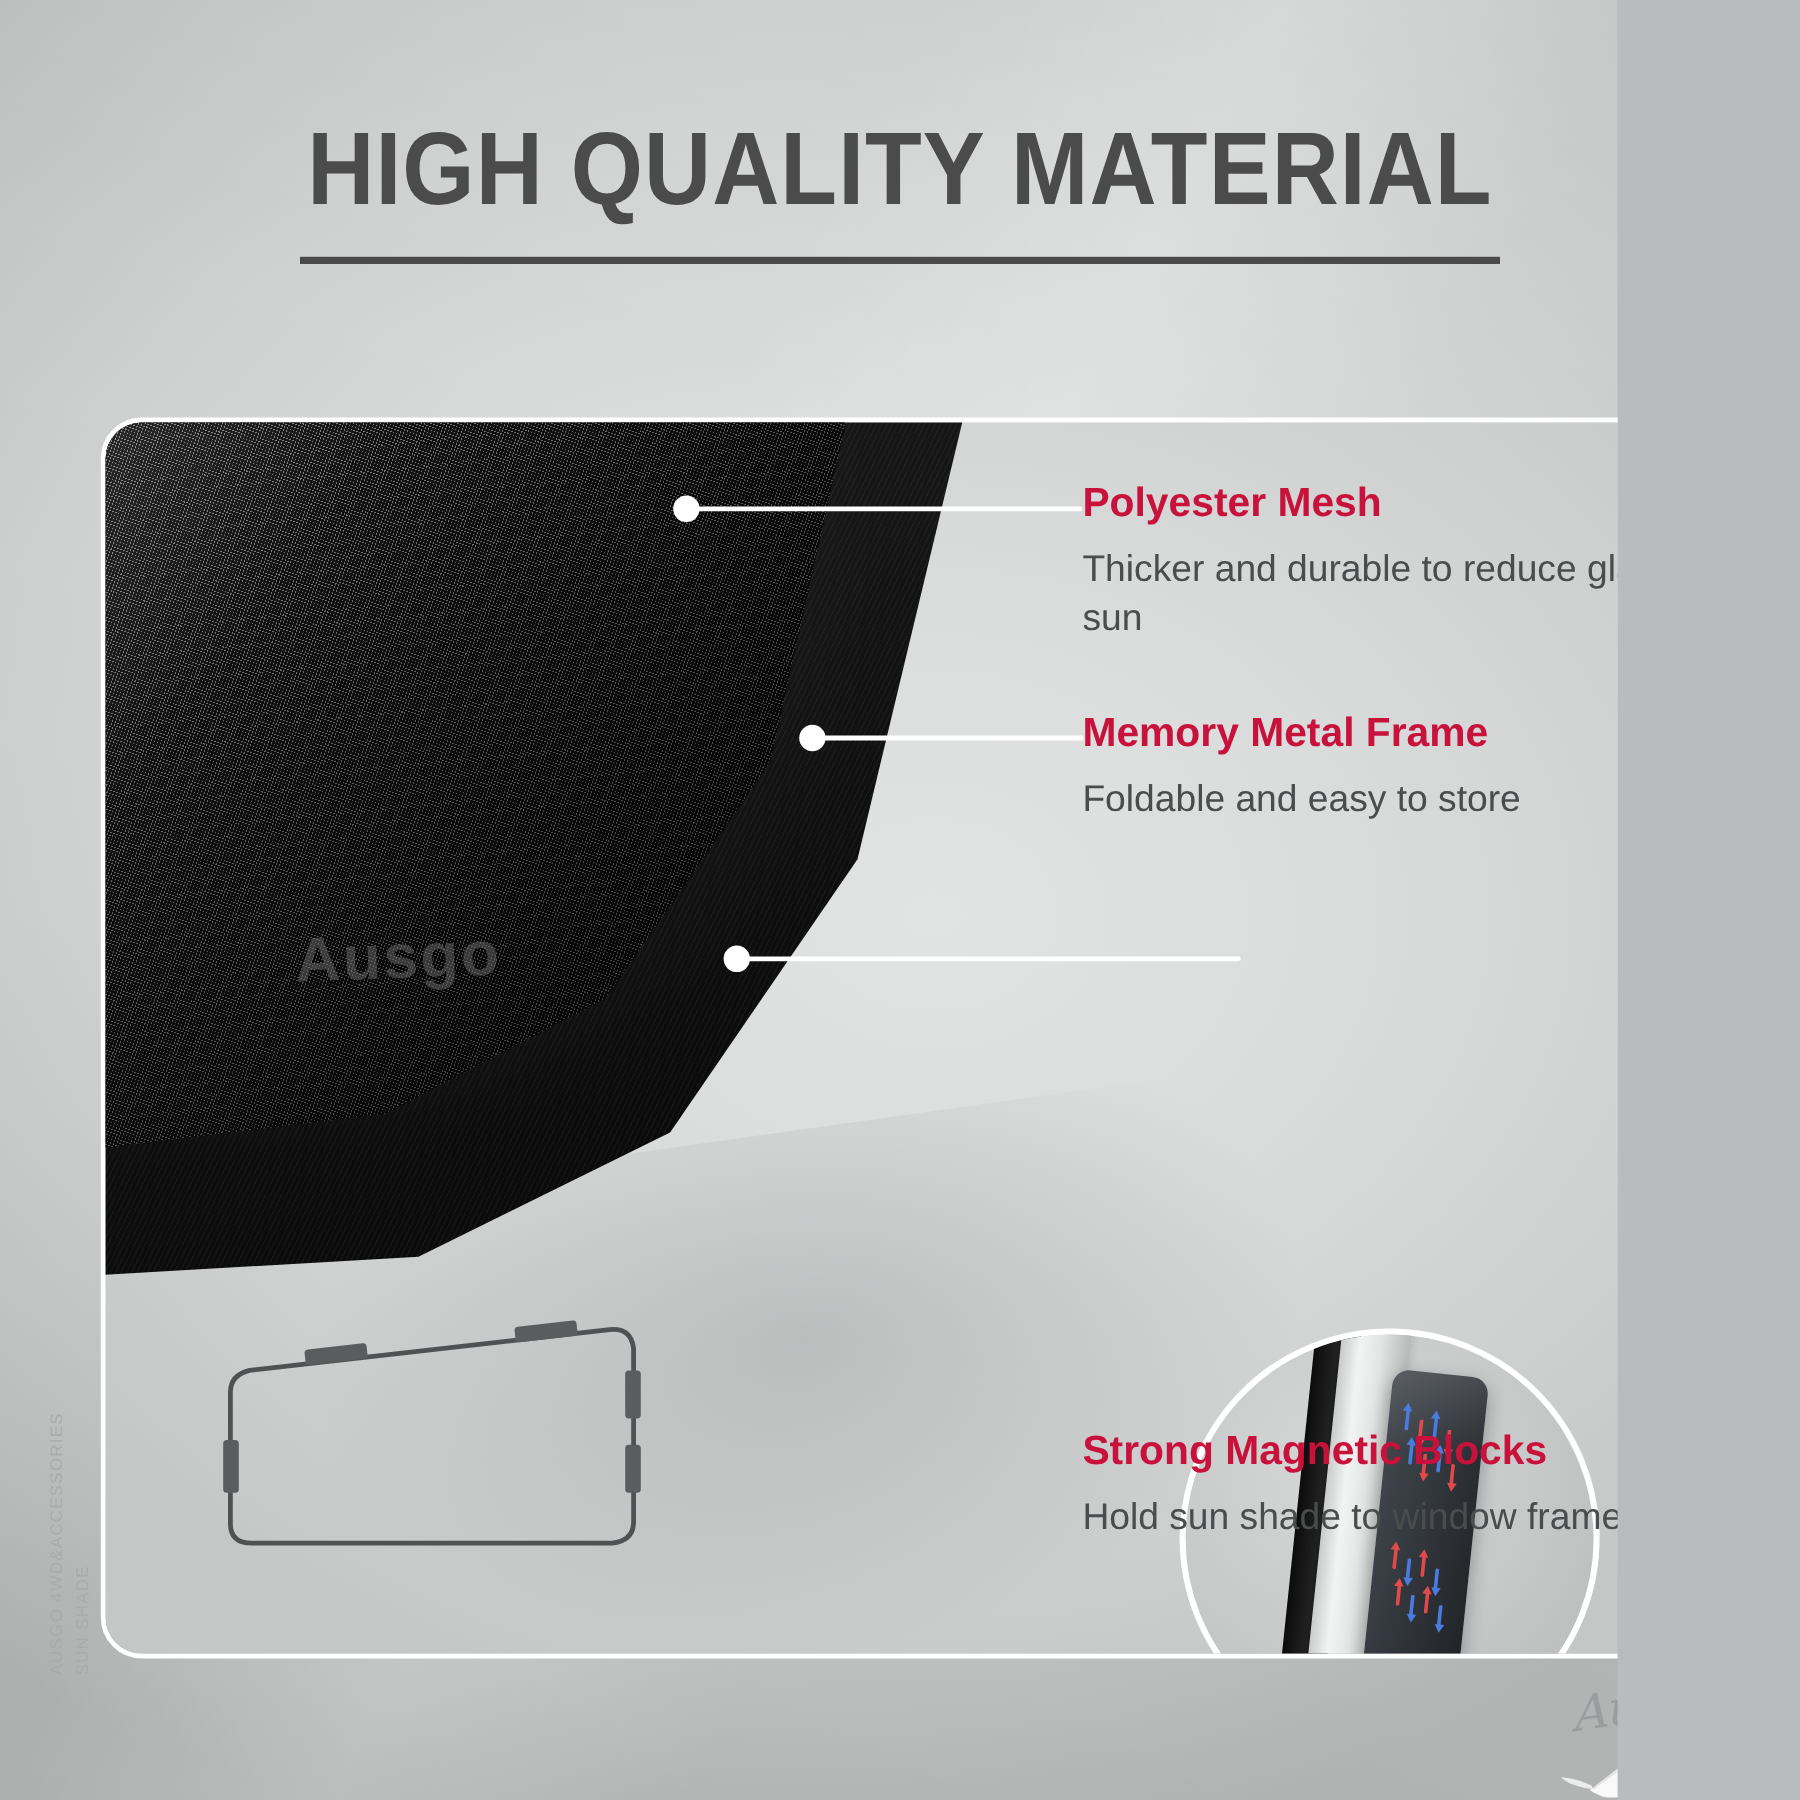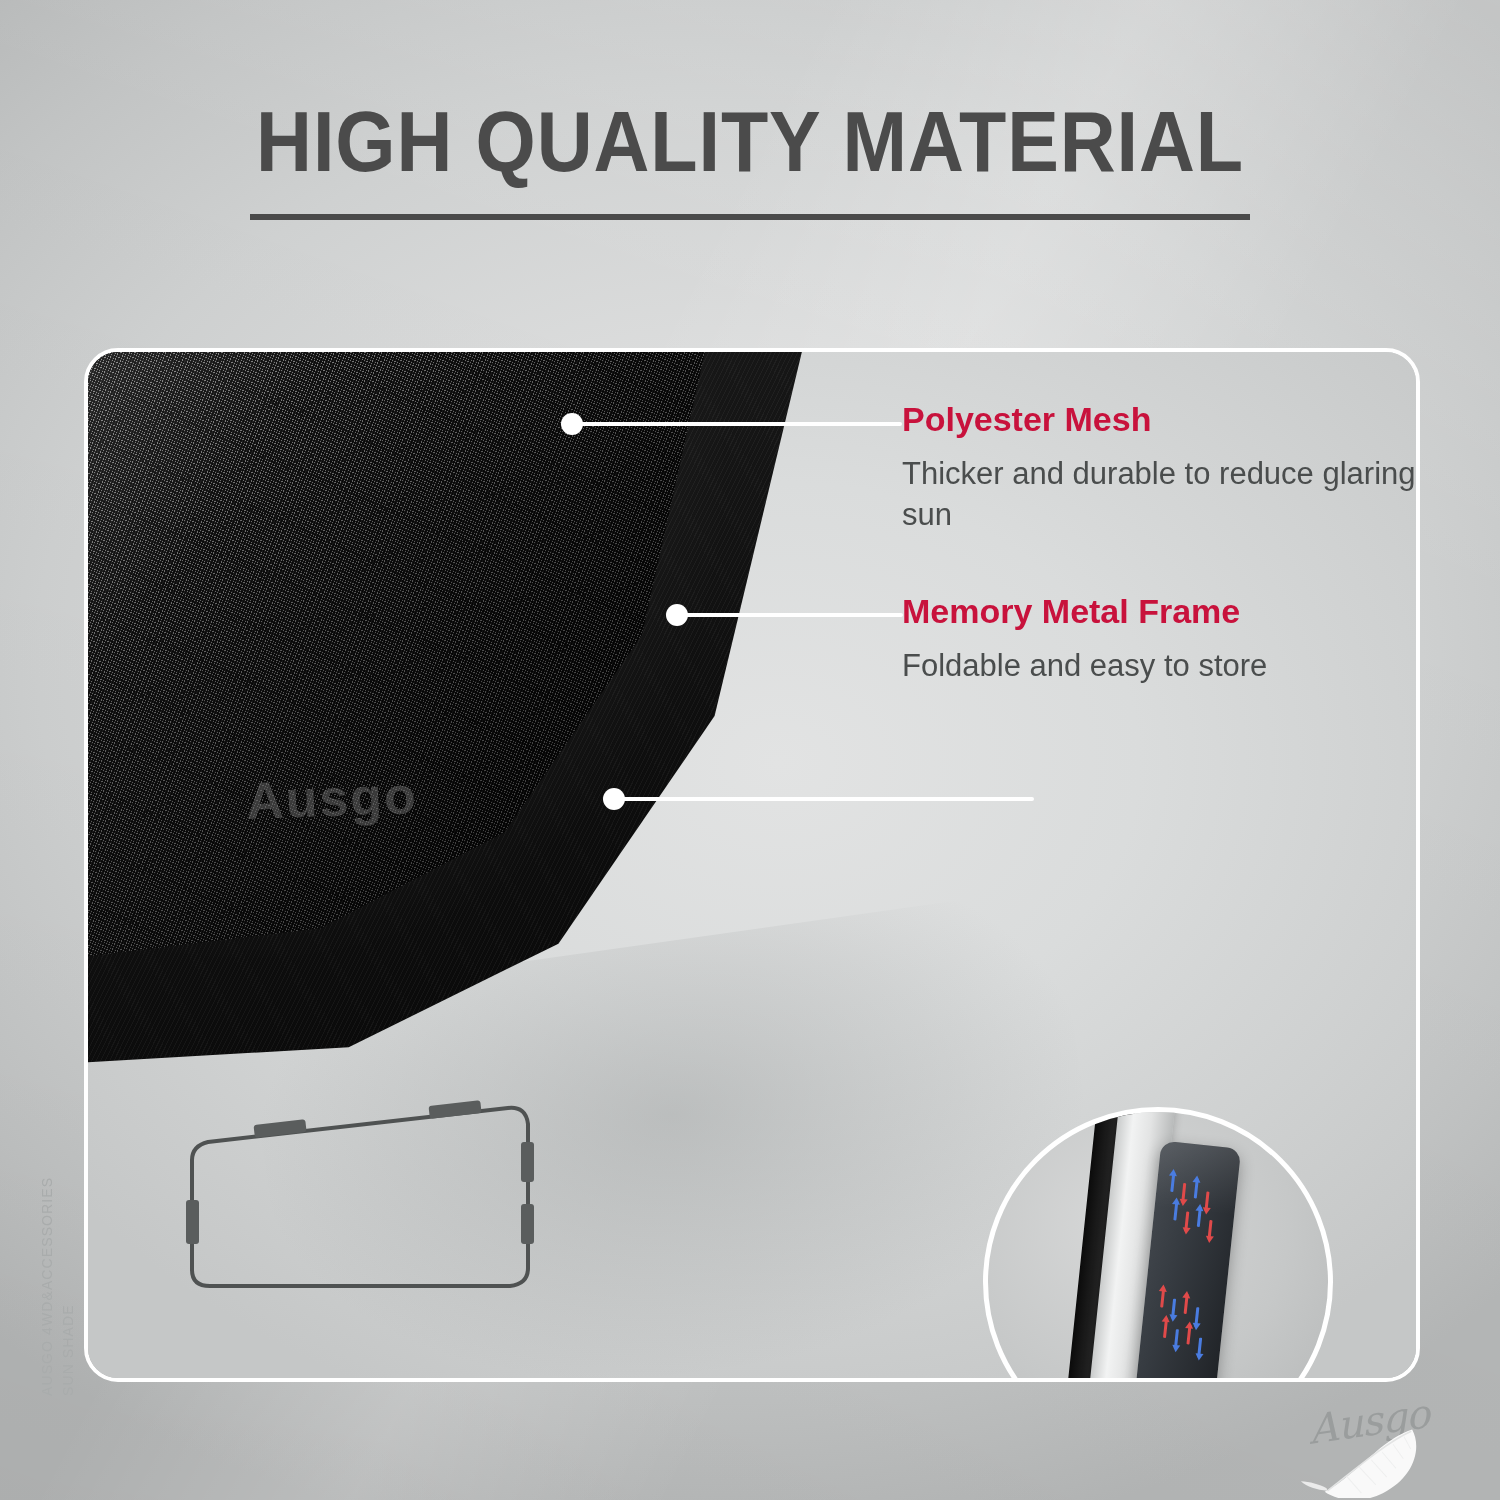--- a/index.html
+++ b/index.html
@@ -3,21 +3,21 @@
 <meta charset="utf-8">
 <style>
   html, body {
     margin: 0;
     padding: 0;
     background: #b9bcbc;
   }
 
   #stage {
     position: relative;
-    width: 1500px;
+    width: 1348px;
     height: 1500px;
     overflow: hidden;
     font-family: "Liberation Sans", sans-serif;
     background:
       radial-gradient(ellipse 1100px 900px at 48% 44%, #e4e5e5 0%, #dcdddd 32%, #cfd1d1 62%, #c2c4c4 84%, #b7b9b9 100%);
     text-decoration: underline;
   }
 
   
   .sheen-a {
@@ -377,20 +377,22 @@
           <span class="arrow red" style="left:40px; top:150px;"></span>
           <span class="arrow blue down" style="left:52px; top:162px;"></span>
           <span class="arrow red" style="left:22px; top:176px;"></span>
           <span class="arrow blue down" style="left:34px; top:186px;"></span>
           <span class="arrow red" style="left:46px; top:180px;"></span>
           <span class="arrow blue down" style="left:58px; top:192px;"></span>
         </div>
       </div>
 
       <div class="callout-text" style="left:814px; top:838px;">
+        <p class="callout-title">Strong Magnetic Blocks</p>
+        <p class="callout-body">Hold sun shade to window frame</p>
       </div>
 
       <div class="magnet-diagram">
         <svg width="400" height="200" viewBox="0 0 400 200">
           <path d="M 18 60
                    Q 18 46 34 42
                    L 334 8
                    Q 352 6 354 24
                    L 354 168
                    Q 354 184 336 186

